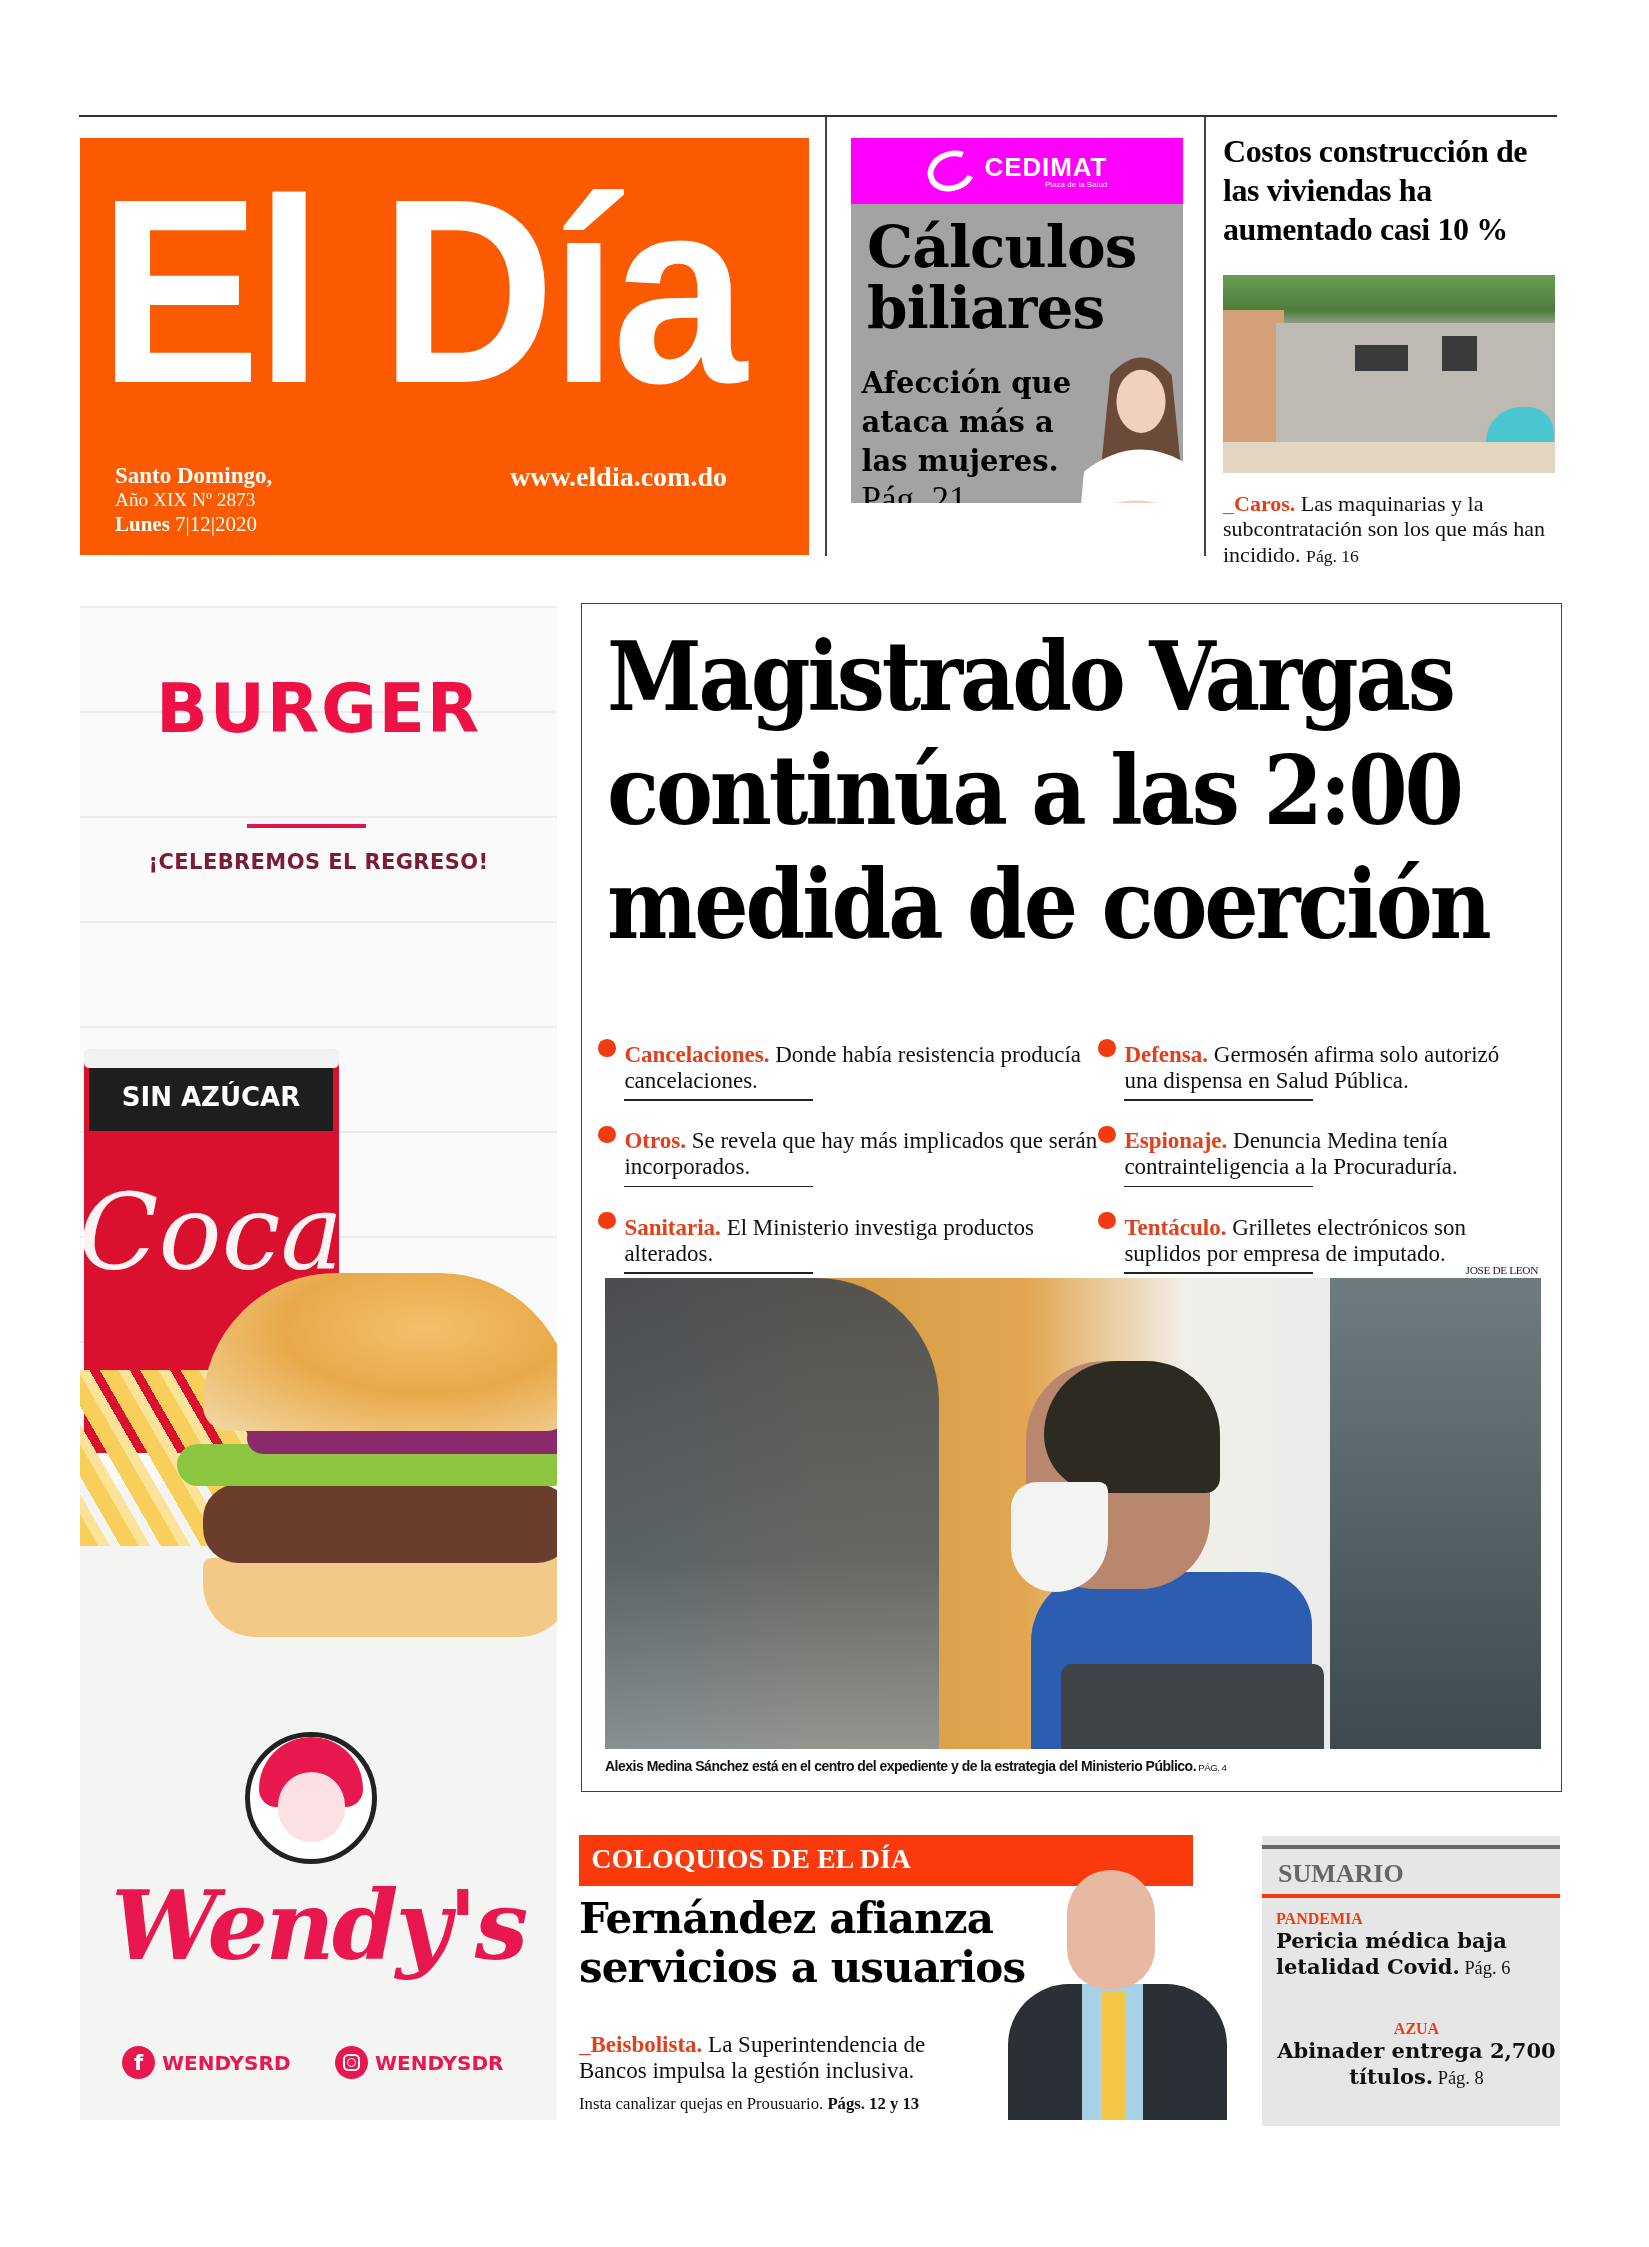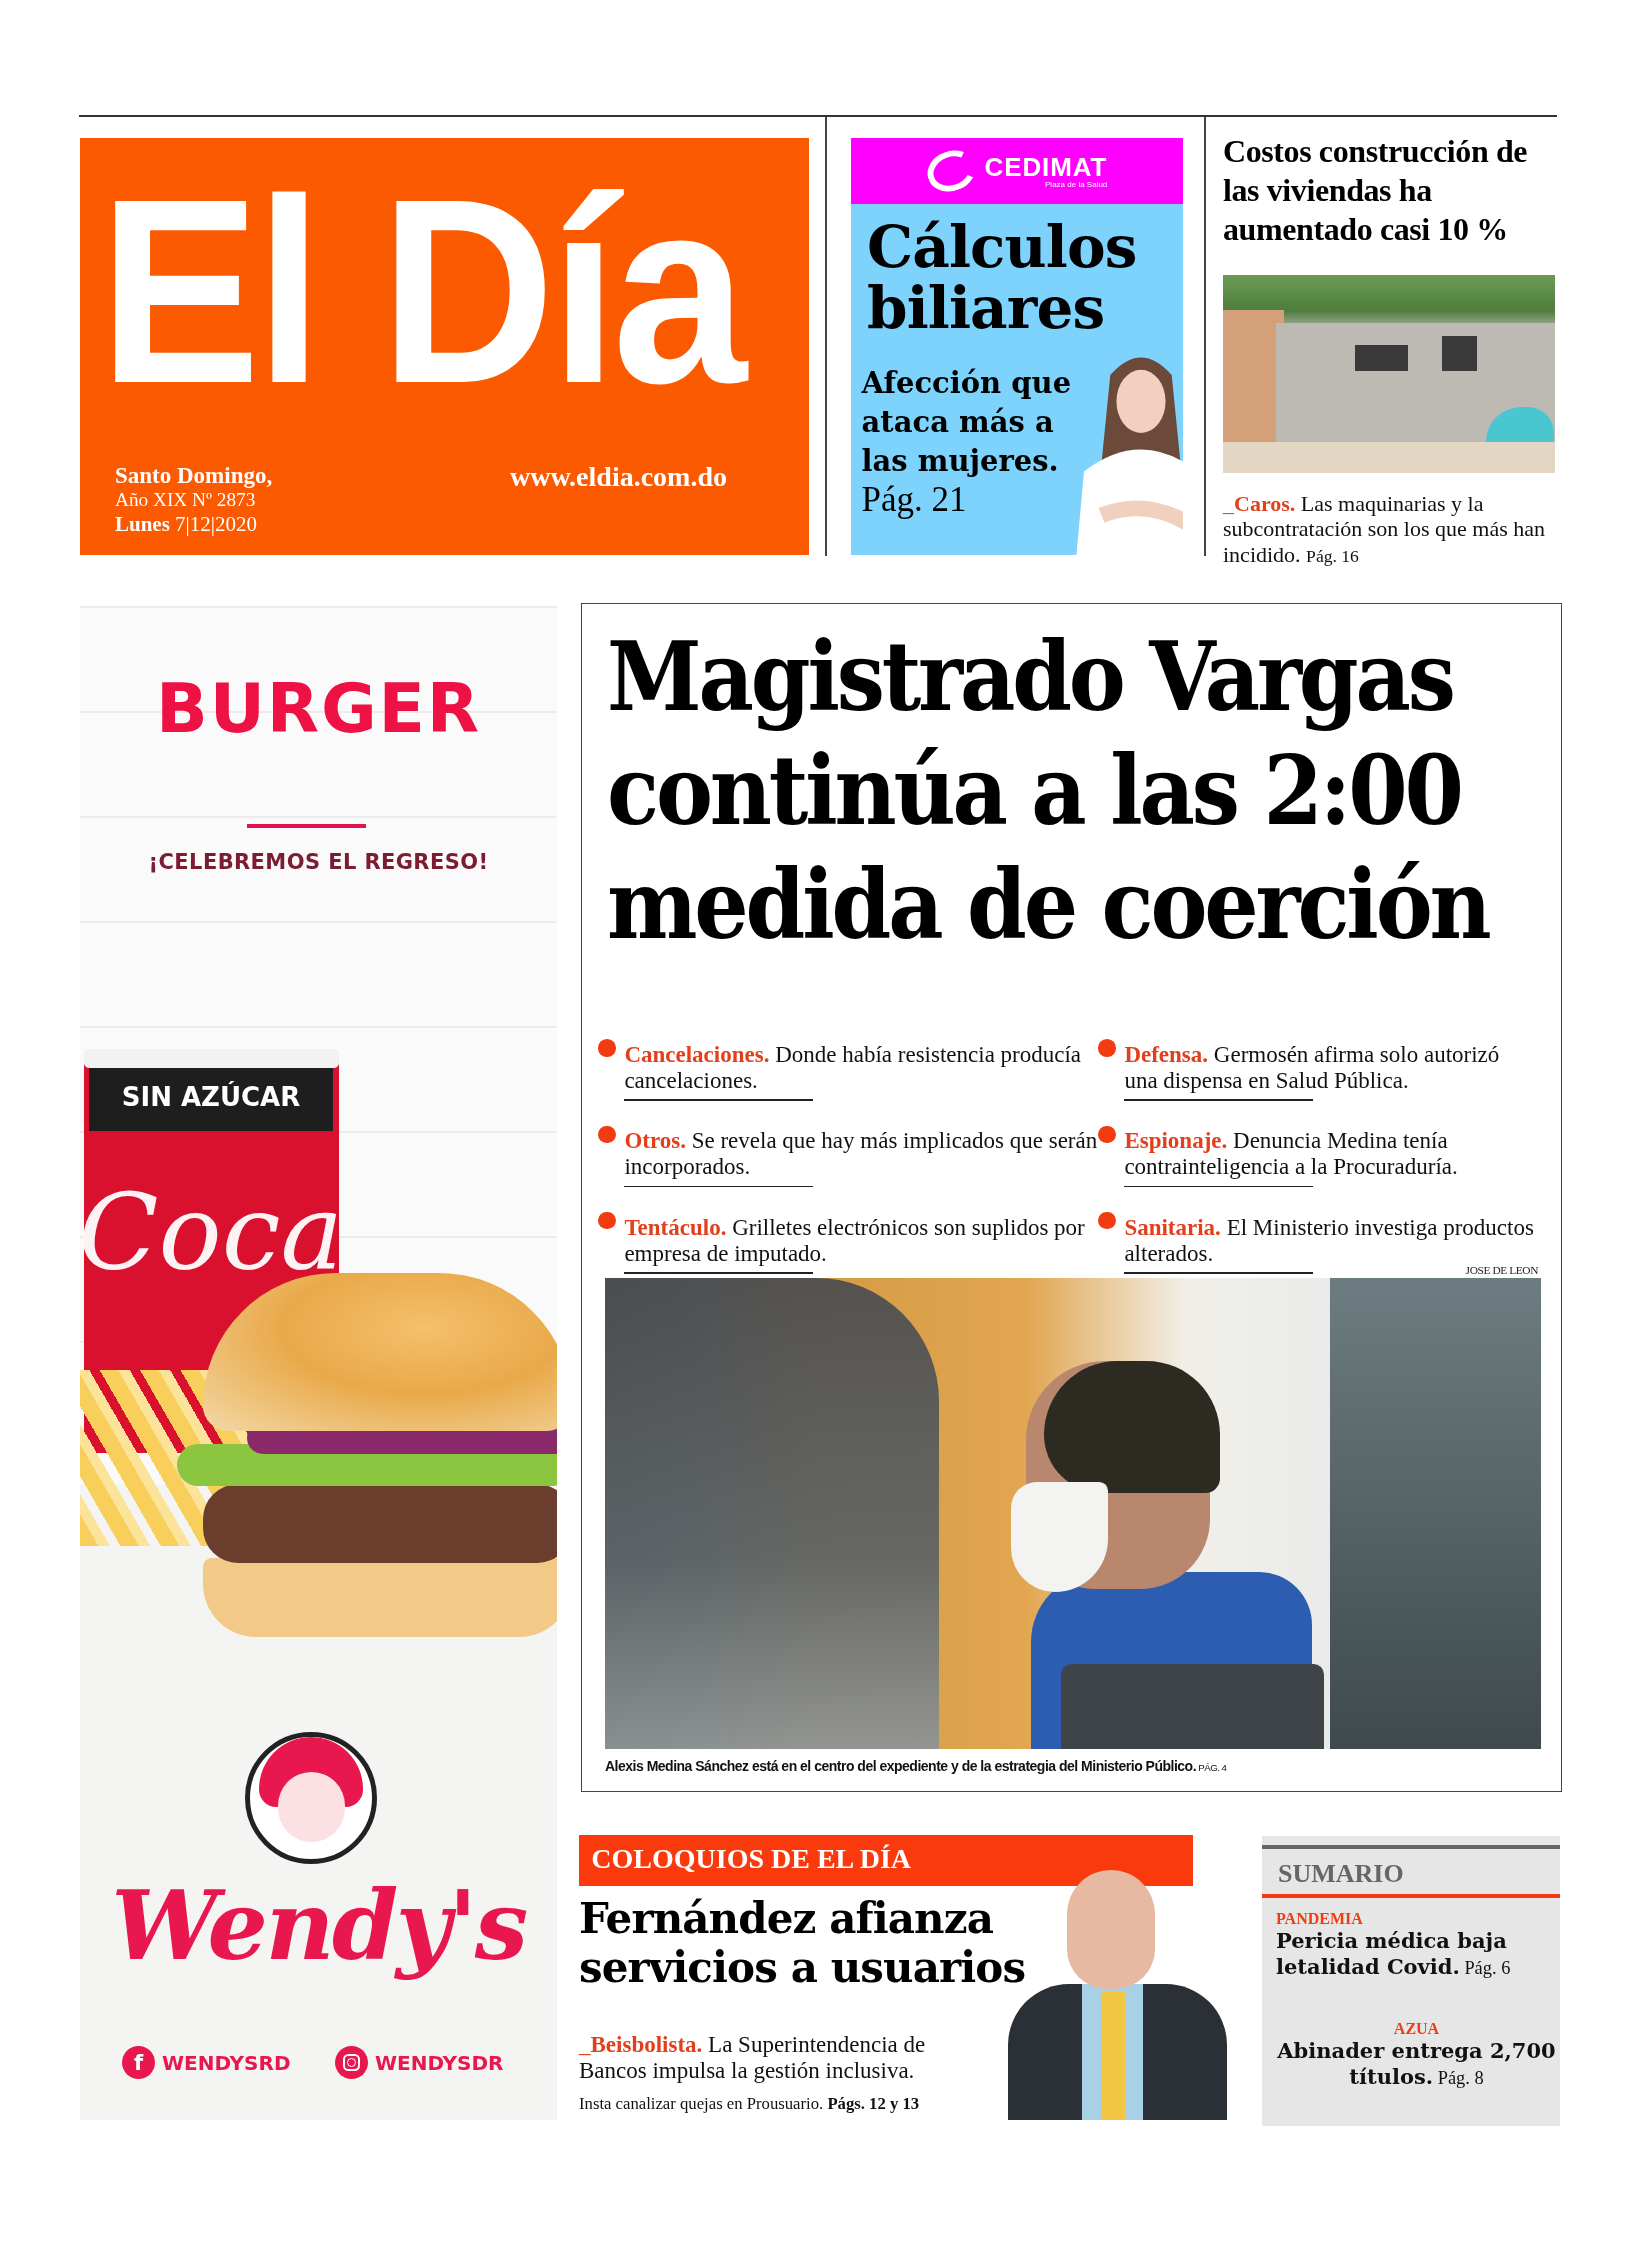--- a/index.html
+++ b/index.html
@@ -15,21 +15,21 @@
   .masthead { left: 80px; top: 138px; width: 729px; height: 417px; background: #fb5a00; }
   .logo { position: absolute; left: 19.3px; top: 26px; font-family: "Liberation Sans", sans-serif; font-weight: 700;
           font-size: 263px; line-height: 255px; color: #fff; letter-spacing: -5.3px; transform: scaleX(0.92); transform-origin: left top; }
   .mh-city { position: absolute; left: 35px; top: 325px; font-family: "Liberation Serif", serif; font-weight: 700; font-size: 23px; color: #fff; }
   .mh-year { position: absolute; left: 35px; top: 351px; font-family: "Liberation Serif", serif; font-size: 19.3px; color: #fff; }
   .mh-date { position: absolute; left: 35px; top: 374px; font-family: "Liberation Serif", serif; font-size: 21px; color: #fff; }
   .mh-date b { font-weight: 700; }
   .mh-url { position: absolute; left: 430px; top: 323px; font-family: "Liberation Serif", serif; font-weight: 700; font-size: 28px; color: #fff; }
 
   
-  .promo { left: 851px; top: 138px; width: 332px; height: 417px; background: #7dd3fc; overflow: hidden; }
+  .promo { left: 851px; top: 138px; width: 332px; height: 365px; background: #a3a3a3; overflow: hidden; }
   .promo-banner { position: absolute; left: 0; top: 0; width: 332px; height: 66px; background: #ff00ff;
                   display: flex; align-items: center; justify-content: center; gap: 8.8px; color: #fff; }
   .promo-logo-icon { width: 49px; height: 40px; border-radius: 50%; border: 6.1px solid #fff; border-right-color: transparent; transform: rotate(-20deg); }
   .promo-brand { font-family: "Liberation Sans", sans-serif; font-weight: 700; font-size: 26px; line-height: 26px; letter-spacing: 0.9px; }
   .promo-sub { font-family: "Liberation Sans", sans-serif; font-size: 8px; text-align: right; }
   .promo-title { position: absolute; left: 16px; top: 79px; font-family: "DejaVu Serif", serif; font-weight: 700; font-size: 58px; line-height: 61px; color: #000; letter-spacing: -0.9px; }
   .promo-woman { position: absolute; left: 224px; top: 202px; width: 132px; height: 228px; }
   .promo-text { position: absolute; left: 10.5px; top: 226px; font-family: "DejaVu Serif", serif; font-weight: 700; font-size: 29px; line-height: 39px; color: #000; width: 228px; }
   .promo-page { position: absolute; left: 10.5px; top: 342px; font-family: "Liberation Serif", serif; font-size: 35px; color: #000; }
 
@@ -228,25 +228,25 @@
     <div class="bullet">
         <div class="bullet-dot"></div>
         <div class="bullet-body"><span class="lead-orange">Otros.</span><span> Se revela que hay más implicados que serán incorporados.</span></div>
       </div>
     <div class="bullet">
         <div class="bullet-dot"></div>
         <div class="bullet-body"><span class="lead-orange">Espionaje.</span><span> Denuncia Medina tenía contrainteligencia a la Procuraduría.</span></div>
       </div>
     <div class="bullet">
         <div class="bullet-dot"></div>
+        <div class="bullet-body"><span class="lead-orange">Sanitaria.</span><span> El Ministerio investiga productos alterados.</span></div>
+      </div>
+    <div class="bullet">
+        <div class="bullet-dot"></div>
         <div class="bullet-body"><span class="lead-orange">Tentáculo.</span><span> Grilletes electrónicos son suplidos por empresa de imputado.</span></div>
-      </div>
-    <div class="bullet">
-        <div class="bullet-dot"></div>
-        <div class="bullet-body"><span class="lead-orange">Sanitaria.</span><span> El Ministerio investiga productos alterados.</span></div>
       </div>
   </div>
   <div class="credit">JOSE DE LEON</div>
   <div class="main-photo">
     <div class="ph-blur-right"></div>
     <div class="ph-suit"></div>
     <div class="ph-head"></div>
     <div class="ph-hair"></div>
     <div class="ph-mask"></div>
     <div class="ph-chair"></div>

